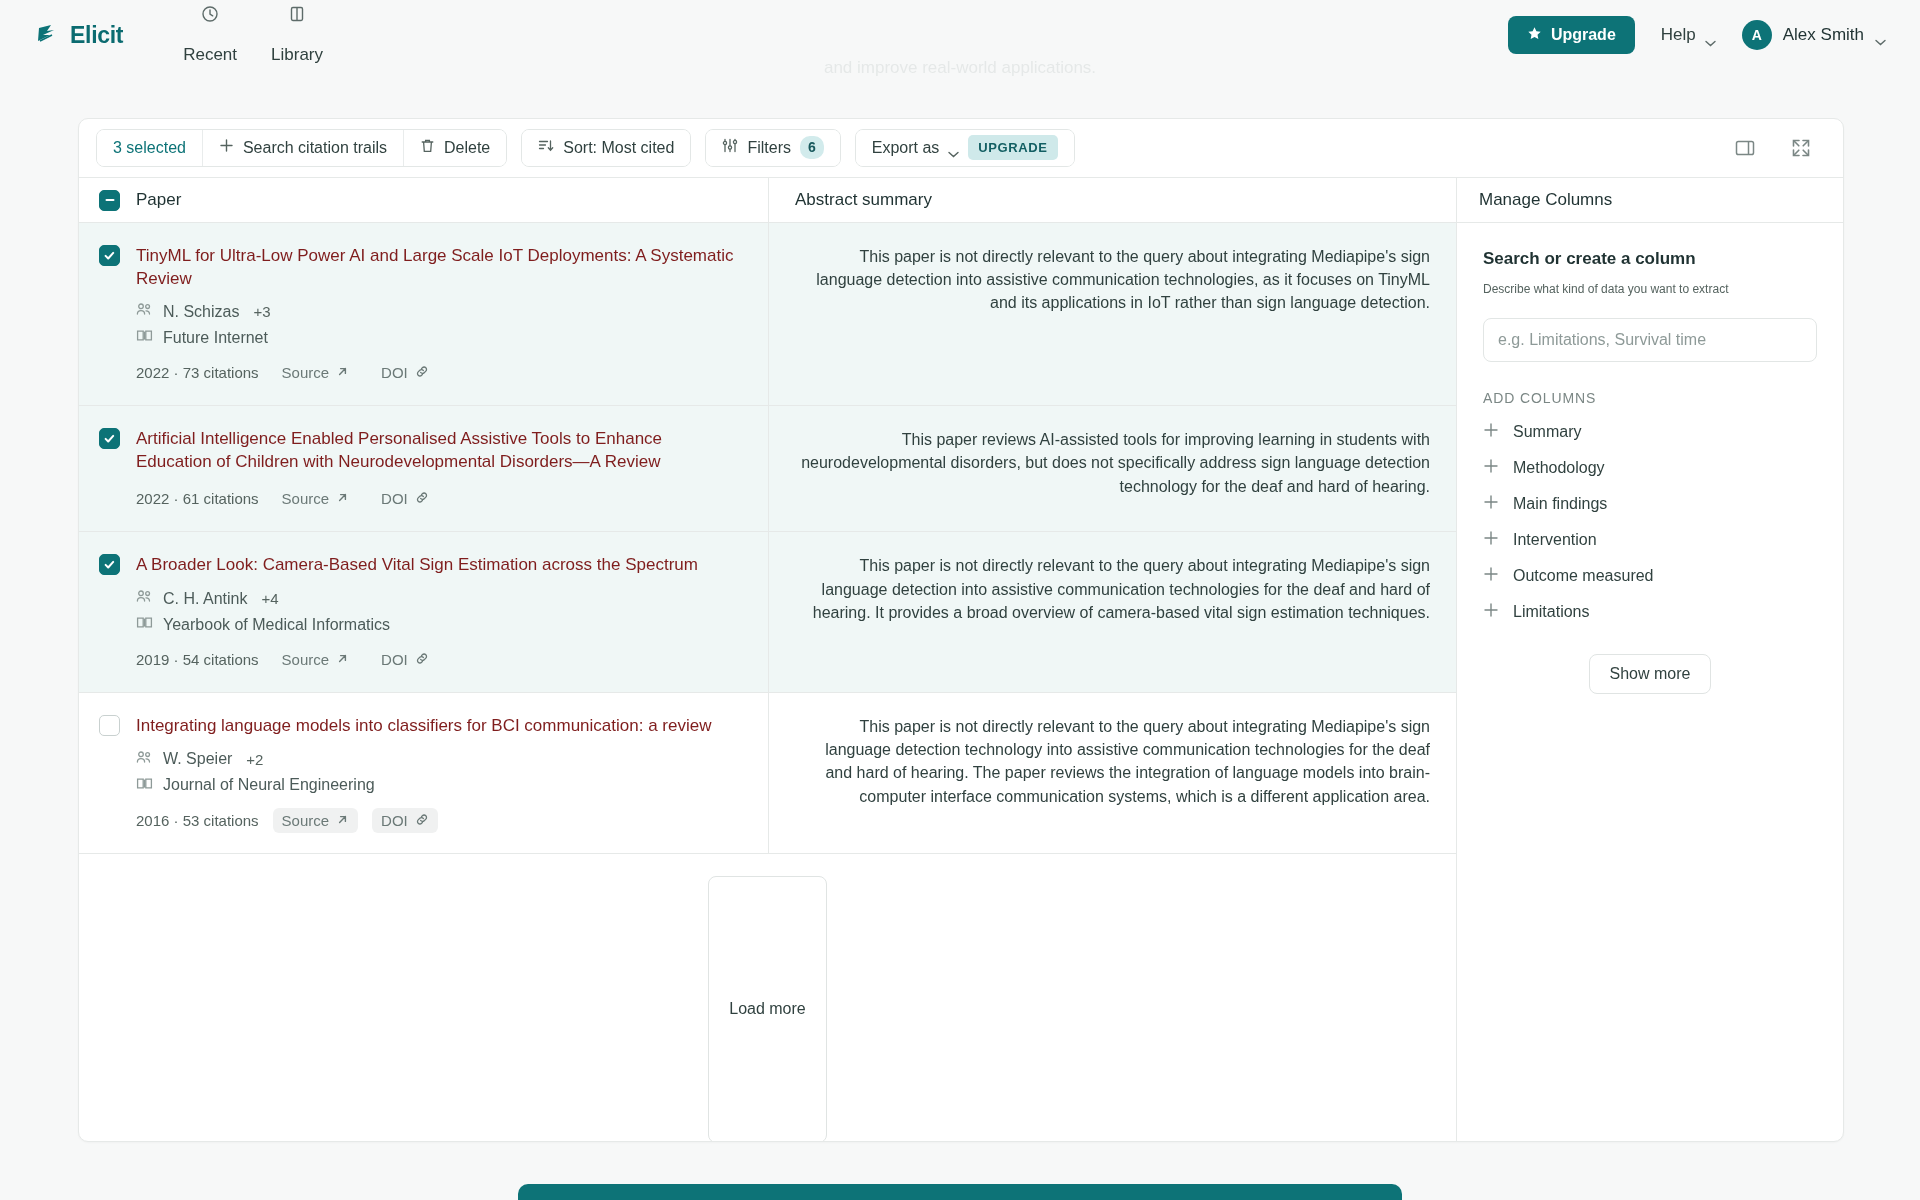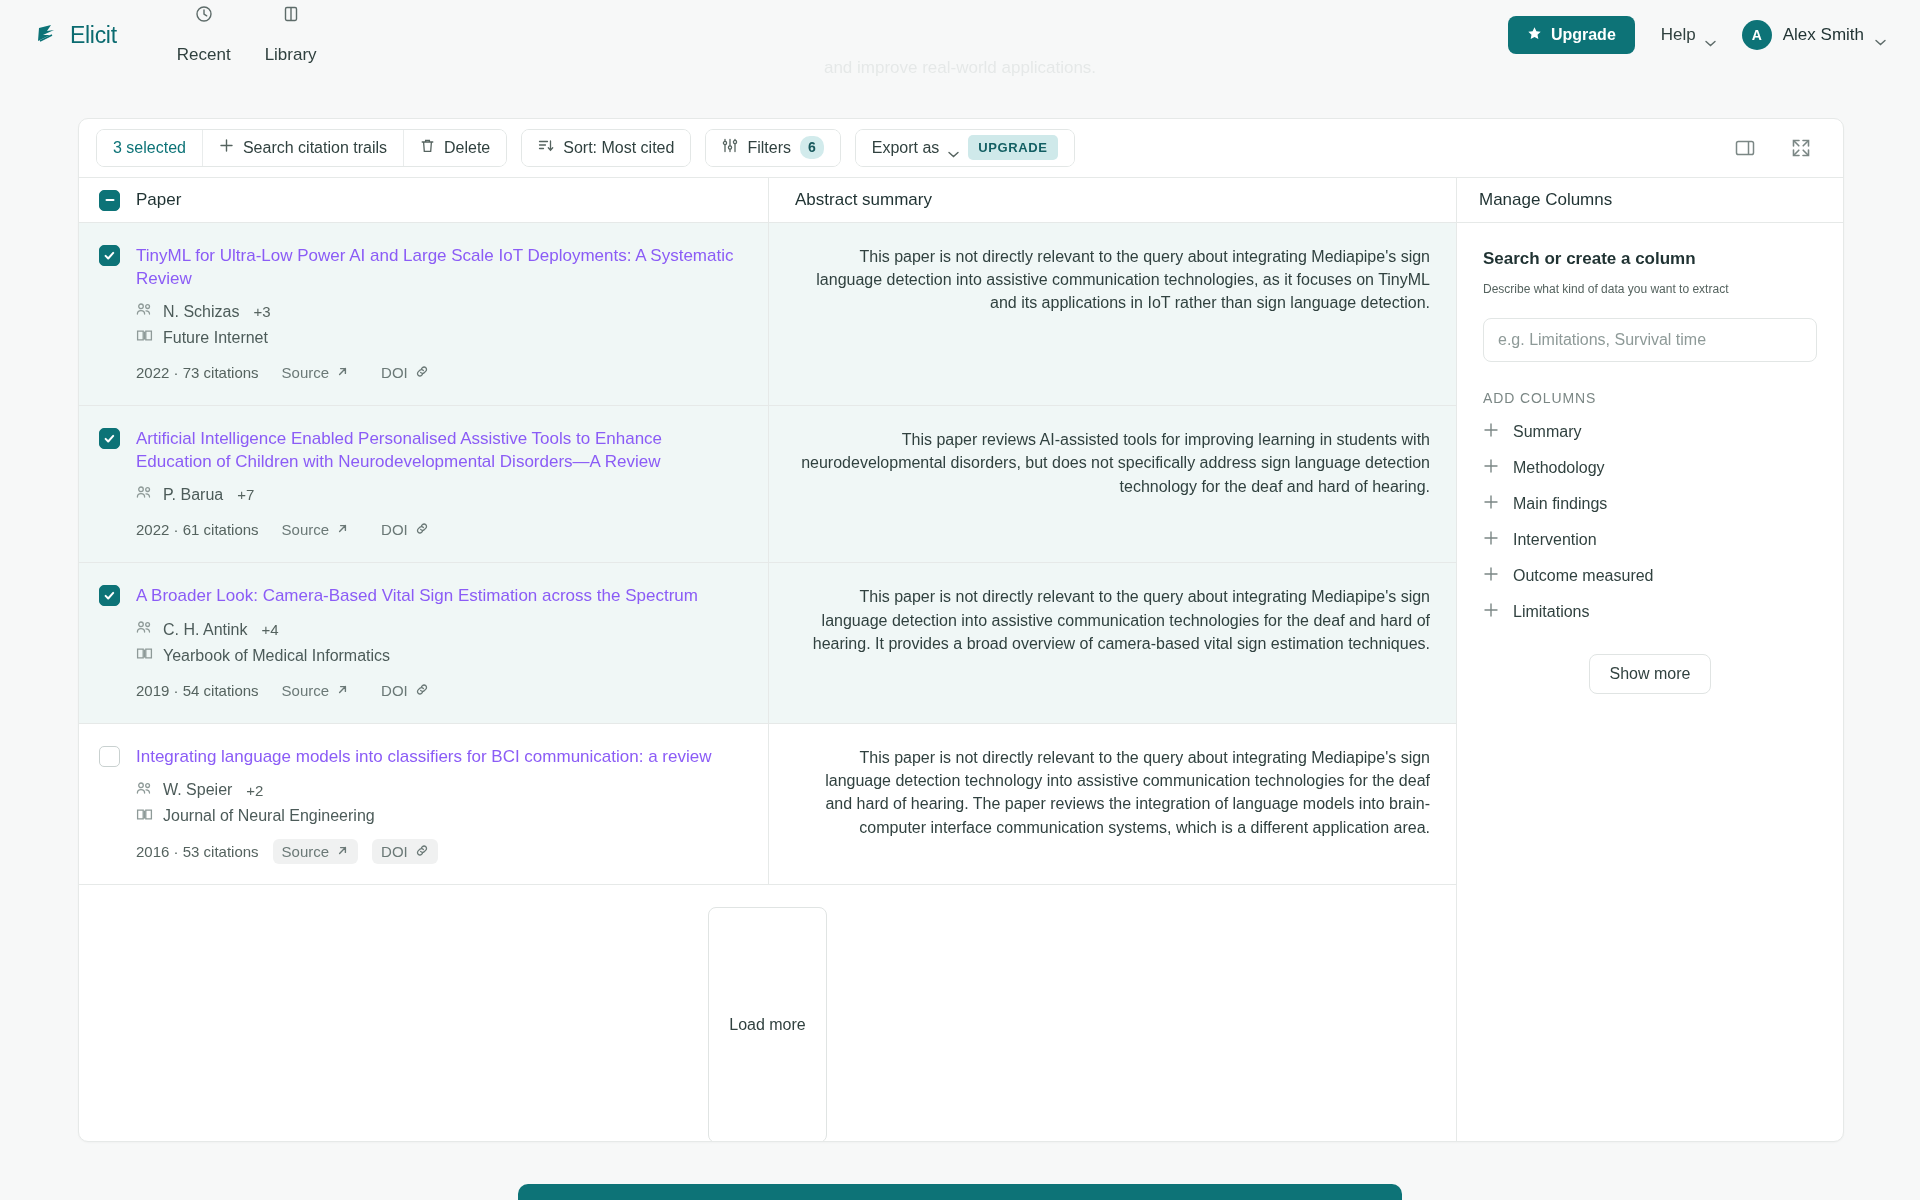--- a/index.html
+++ b/index.html
@@ -10,21 +10,21 @@
     color: #1f3232;
     overflow: hidden;
   }
   
   .topnav {
     height: 70px; background: #f7f8f8;
     display: flex; align-items: center; padding: 0 34px;
   }
   .brand { display: flex; align-items: center; gap: 10px; margin-right: 60px; }
   .brand-mark { width: 26px; height: 26px; }
-  .brand-name { font-size: 23px; font-weight: 400; color: #0b6b70; letter-spacing: -.3px; }
+  .brand-name { font-size: 23px; font-weight: 700; color: #0b6b70; letter-spacing: -.3px; }
   .nav-links { display: flex; align-items: center; gap: 34px; }
   .nav-link { display: flex; align-items: center; gap: 22px; font-size: 17px; color: #30413f; flex-direction: column; }
   .nav-link svg { display: block; }
   .topnav-right { margin-left: auto; display: flex; align-items: center; gap: 26px; }
   .btn-upgrade {
     background: #0d7377; color: #fff; border: none; border-radius: 8px;
     height: 38px; padding: 0 19px; font-size: 16px; font-weight: 600;
     display: flex; align-items: center; gap: 9px; font-family: inherit; cursor: pointer;
   }
   .help { display: flex; align-items: center; gap: 9px; font-size: 17px; color: #30413f; cursor: pointer; }
@@ -95,21 +95,21 @@
   .cb.on { background: #0d7377; border-color: #0d7377; }
   .cb.indet { background: #0d7377; border-color: #0d7377; }
 
   .row { display: flex; border-bottom: 1px solid #e6e9e8; }
   .row.sel { background: #f0f7f6; }
   .cell-paper {
     width: 690px; padding: 22px 26px 20px 20px; display: flex; gap: 16px;
     border-right: 1px solid #e6e9e8;
   }
   .paper-body { flex: 1; min-width: 0; }
-  .paper-title { font-size: 17px; line-height: 1.33; color: #8b5cf6; margin-bottom: 12px; cursor: pointer; }
+  .paper-title { font-size: 17px; line-height: 1.33; color: #7f1d1d; margin-bottom: 12px; cursor: pointer; }
   .meta-line { display: flex; align-items: center; gap: 10px; margin-bottom: 7px; }
   .meta-line svg { flex: none; }
   .meta-txt { font-size: 16px; color: #4c5b59; }
   .plus-n { font-size: 15px; color: #55635f; margin-left: 4px; }
   .footer-line { display: flex; align-items: center; gap: 14px; margin-top: 13px; }
   .cites { font-size: 15px; color: #55635f; }
   .link-chip {
     display: flex; align-items: center; gap: 7px; font-size: 15px; color: #6b7977;
     background: #f0f1f1; border-radius: 6px; padding: 4px 9px; cursor: pointer;
   }
@@ -380,31 +380,20 @@
 
       <div class="row sel">
         <div class="cell-paper">
           <span class="cb on">
             <svg width="13" height="13" viewBox="0 0 13 13" fill="none" stroke="#fff" stroke-width="2">
                 <path d="M2.6 6.9l2.6 2.6 5-5.6" stroke-linecap="round" stroke-linejoin="round"></path>
               </svg>
           </span>
           <div class="paper-body">
             <div class="paper-title">Artificial Intelligence Enabled Personalised Assistive Tools to Enhance Education of Children with Neurodevelopmental Disorders—A Review</div>
-            <div class="meta-line">
-              <span>
-                <svg width="17" height="15" viewBox="0 0 17 15" fill="none" stroke="#8e9a98" stroke-width="1.3">
-                  <circle cx="5" cy="4.3" r="2.3"></circle>
-                    <circle cx="11.6" cy="4.6" r="1.9"></circle>
-                  <path d="M1.4 12c0-2 1.7-3.4 3.6-3.4S8.6 10 8.6 12M10 8.8c1.9 0 3.5 1.3 3.5 3.2" stroke-linecap="round"></path>
-                </svg>
-              </span>
-              <span class="meta-txt">P. Barua</span>
-              <span class="plus-n">+7</span>
-            </div>
             <div class="footer-line">
               <span class="cites">2022 · 61 citations</span>
               <span class="link-chip">
                 <span>Source</span>
                 <span>
                   <svg width="13" height="13" viewBox="0 0 13 13" fill="none" stroke="#6b7977" stroke-width="1.4" stroke-linecap="round">
                       <path d="M3.6 9.4L9.4 3.6M4.6 3.6h4.8v4.8"></path>
                     </svg>
                 </span>
               </span>

